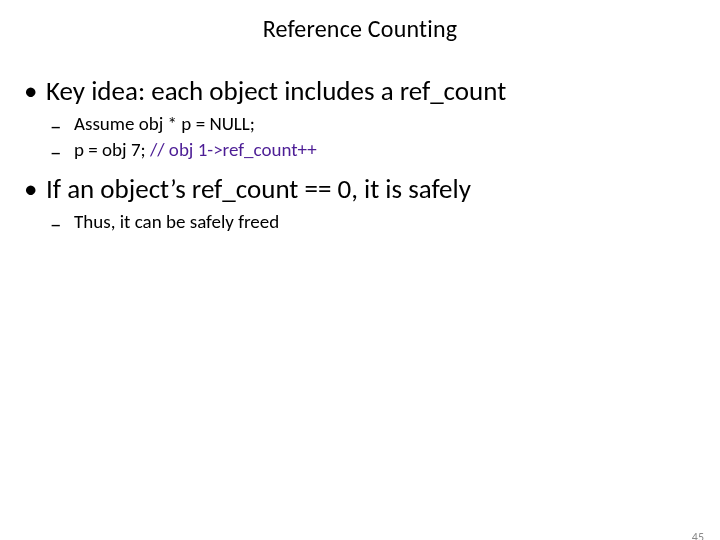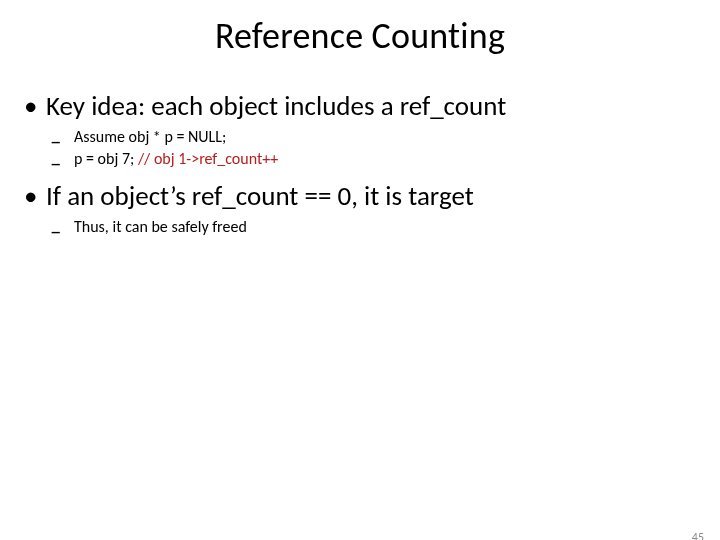--- a/index.html
+++ b/index.html
@@ -14,21 +14,21 @@
     overflow: hidden;
   }
   .slide {
     width: 720px;
     height: 540px;
     position: relative;
     box-sizing: border-box;
   }
   .title {
     text-align: center;
-    font-size: 36px;
+    font-size: 24px;
     font-weight: 400;
     margin-top: 14px;
     margin-bottom: 22px;
     letter-spacing: 0.2px;
   }
   .content {
     padding: 0 24px 0 18px;
     margin-top: 32px;
   }
   ul.level1 {
@@ -51,33 +51,33 @@
     font-size: 27px;
   }
   ul.level2 {
     list-style: none;
     margin: 4px 0 10px 0;
     padding: 0;
   }
   ul.level2 > li {
     position: relative;
     padding-left: 28px;
-    font-size: 16px;
+    font-size: 19px;
     line-height: 1.28;
     margin-bottom: 2px;
   }
   ul.level2 > li::before {
     content: "–";
     position: absolute;
     left: 4px;
     top: 0;
     font-size: 23px;
   }
   .comment {
-    color: #b91c1c;
+    color: #4c1d95;
   }
   .pagenum {
     position: absolute;
     bottom: 10px;
     right: 16px;
     font-size: 12px;
     color: #8a8a8a;
   }
 </style>
 </head>
@@ -96,21 +96,21 @@
           <li>
             <span>Assume obj * p = NULL;</span><span class="comment"></span>
           </li>
           <li>
             <span>p = obj 7; </span><span class="comment">// obj 1-&gt;ref_count++</span>
           </li>
         </ul>
       </li>
 
       <li>
-        <span>If an object’s ref_count == 0, it is target</span>
+        <span>If an object’s ref_count == 0, it is safely</span>
         <ul class="level2">
           <li>
             <span>Thus, it can be safely freed</span>
           </li>
         </ul>
       </li>
 
     </ul>
   </div>
 

